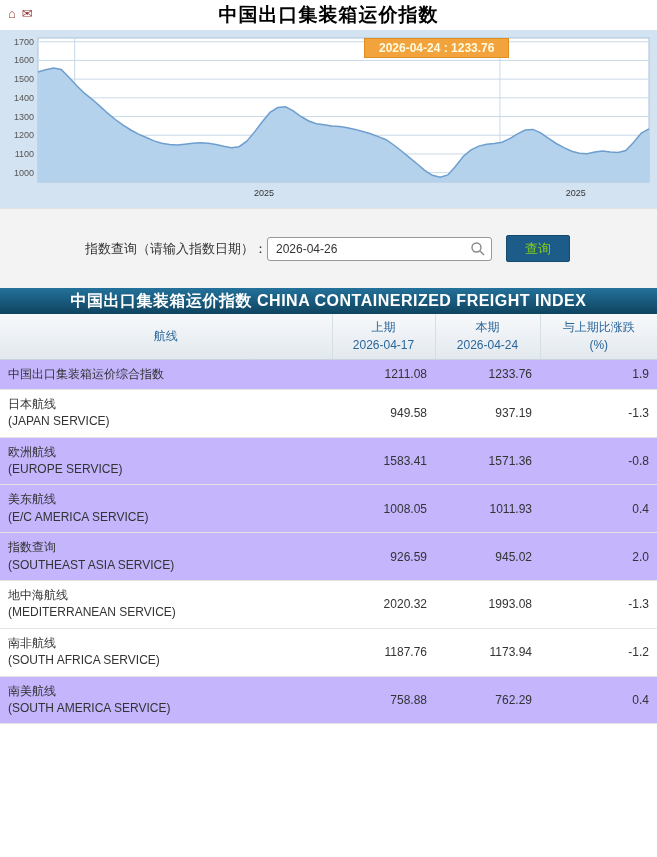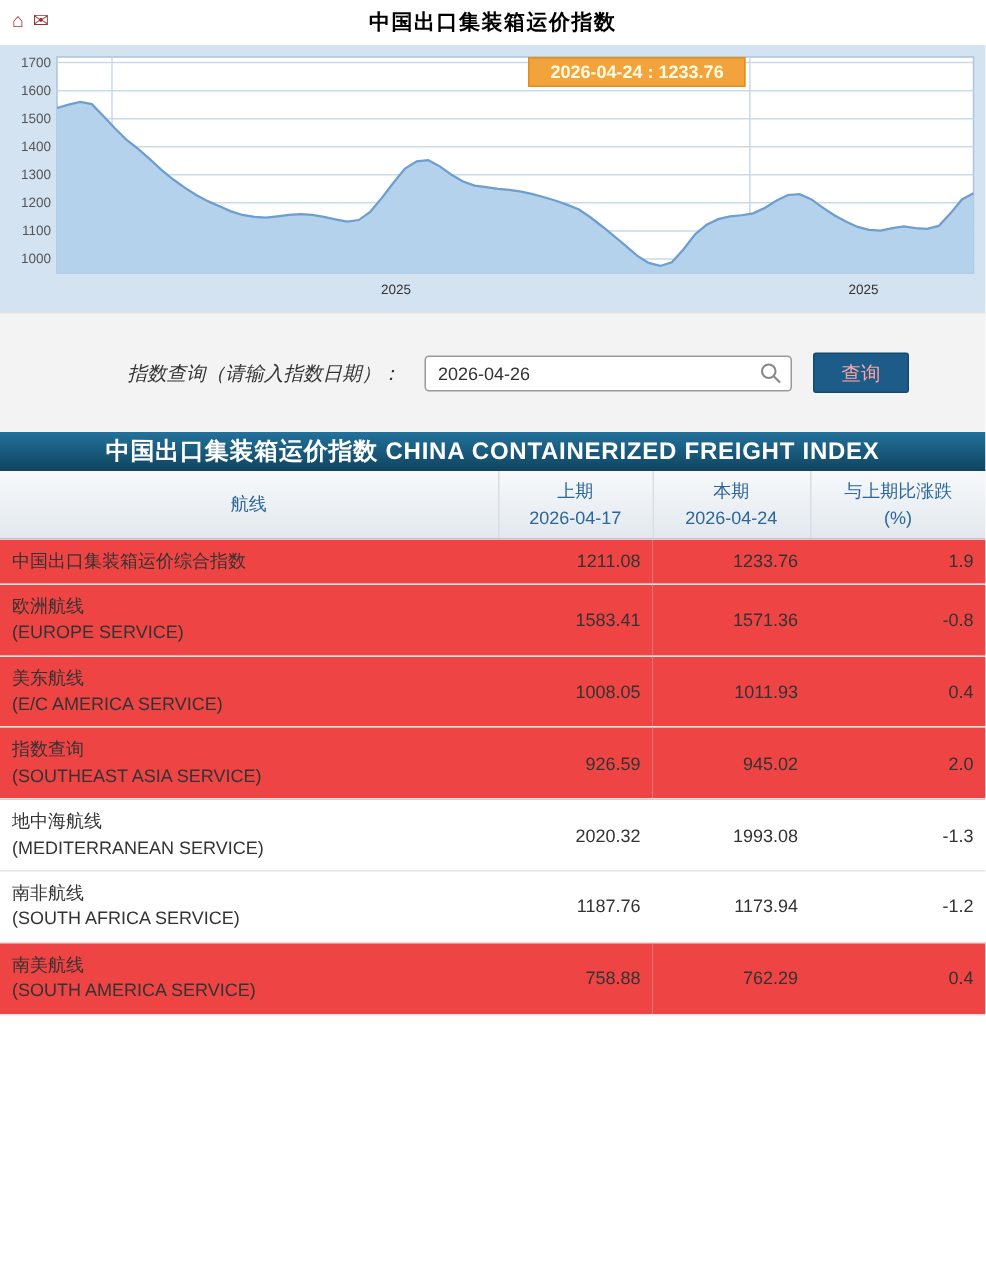--- a/index.html
+++ b/index.html
@@ -4,72 +4,72 @@
 <style>
   * { box-sizing: border-box; }
   html,body { margin:0; padding:0; }
   body {
     width:657px; height:857px; overflow:hidden;
     font-family:"Liberation Sans", sans-serif;
     background:#ffffff; color:#333;
   }
   
   .topbar { height:30px; position:relative; display:flex; align-items:center; justify-content:center; background:#fff; }
-  .topbar h1 { margin:16px; font-size:14px; font-weight:bold; color:#000; letter-spacing:1px;font-family:Liberation Mono, monospace; }
+  .topbar h1 { margin:16px; font-size:19px; font-weight:bold; color:#000; letter-spacing:1px;font-family:Liberation Mono, monospace; }
   .top-icons { position:absolute; left:8px; top:5px; display:flex; gap:6px; }
   .top-icons span { color:#993333; font-size:13px; line-height:18px; cursor:pointer; }
 
   
   .chart-section { height:178px; background:#d4e3f1; position:relative; }
   .chart-section svg { display:block; }
   .chart-tooltip {
-    position:absolute; left:352px; top:8px;
+    position:absolute; left:364px; top:8px;
     background:#f2a33c; border:1px solid #de8f1f;
     color:#fffbe0; font-size:12px; font-weight:bold;
     padding:2px 14px; white-space:nowrap;
   }
 
   
   .query-section {
     height:80px; background:#f3f3f3; border-top:1px solid #e2e2e2;
     display:flex; align-items:center; padding-left:85px;
     font-size:13px; color:#333;
   }
-  .query-label { margin-right:16px;font-style:italic; }
+  .query-label { margin-right:0; }
   .input-wrap { position:relative; display:inline-block; }
   .input-wrap input {
-    width:245px; height:24px; border:1px solid #999; border-radius:3px;
+    width:225px; height:24px; border:1px solid #999; border-radius:3px;
     padding:0 26px 0 8px; font-size:12px; color:#333;
     font-family:"Liberation Sans", sans-serif; background:#fff;
   }
   .input-wrap .mag { position:absolute; right:6px; top:4px; cursor:pointer; }
   .query-btn {
     margin-left:14px; width:64px; height:27px;
-    background:#1d5c88; color:#fca5a5; border:1px solid #154a70; border-radius:2px;
+    background:#1d5c88; color:#84cc16; border:1px solid #154a70; border-radius:2px;
     font-size:13px; font-family:"Liberation Sans", sans-serif; cursor:pointer;
   }
 
   
   .banner {
     height:26px; background:linear-gradient(#23719b,#0f445f);
     color:#fff; font-size:16px; font-weight:bold;
     display:flex; align-items:center; justify-content:center; letter-spacing:0.5px;
   }
 
   
   table { width:100%; border-collapse:collapse; font-size:12px; color:#333; table-layout:fixed; }
   thead th {
     background:linear-gradient(#f7f9fb,#e2e8ee);
     color:#2b6699; font-weight:normal; height:45px;
     border-bottom:1px solid #c9d4de; border-left:1px solid #d6dee6;
     text-align:center; vertical-align:middle; line-height:1.5;
   }
   thead th:first-child { border-left:none; }
   tbody td { border-bottom:1px solid #e4e4e4; padding:6px 8px; vertical-align:middle; }
-  tbody tr.alt { background:#ef4444; }
+  tbody tr.alt { background:#c4b5fd; }
   td.name { text-align:left; line-height:1.45; }
   td.num { text-align:right; }
 </style>
 </head>
 <body>
 
 <div class="topbar">
   <span class="top-icons">
     <span>⌂</span>
     <span>✉</span>
@@ -149,20 +149,29 @@
   </thead>
   <tbody>
       <tr class="alt">
         <td class="name">
           <div>中国出口集装箱运价综合指数</div>
         </td>
         <td class="num">1211.08</td>
         <td class="num">1233.76</td>
         <td class="num">1.9</td>
       </tr>
+      <tr>
+        <td class="name">
+          <div>日本航线</div>
+          <div>(JAPAN SERVICE)</div>
+        </td>
+        <td class="num">949.58</td>
+        <td class="num">937.19</td>
+        <td class="num">-1.3</td>
+      </tr>
       <tr class="alt">
         <td class="name">
           <div>欧洲航线</div>
           <div>(EUROPE SERVICE)</div>
         </td>
         <td class="num">1583.41</td>
         <td class="num">1571.36</td>
         <td class="num">-0.8</td>
       </tr>
       <tr class="alt">

